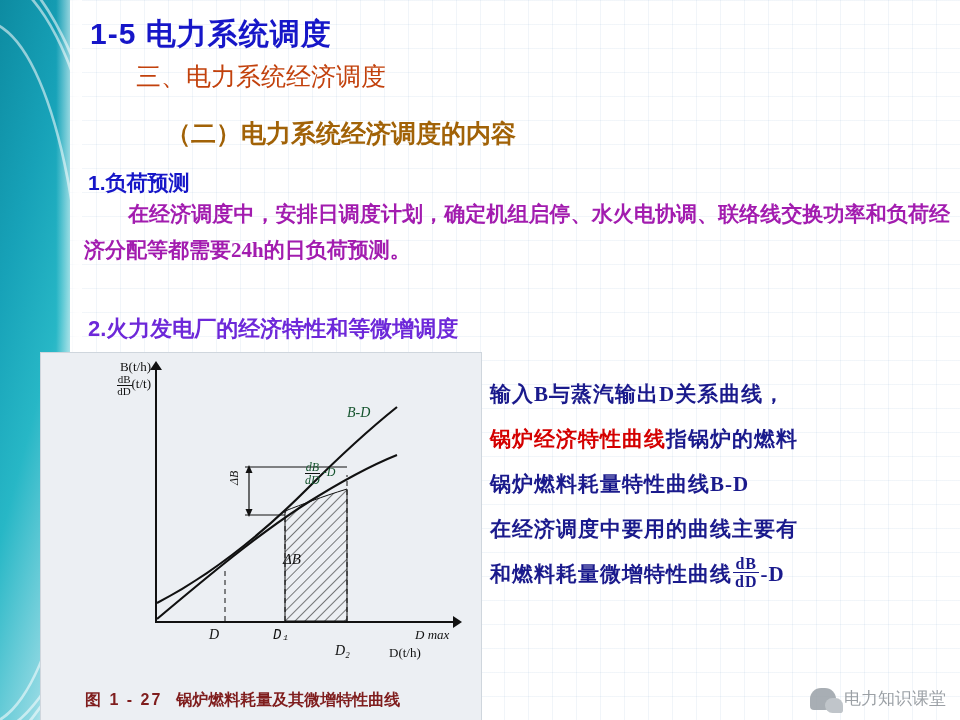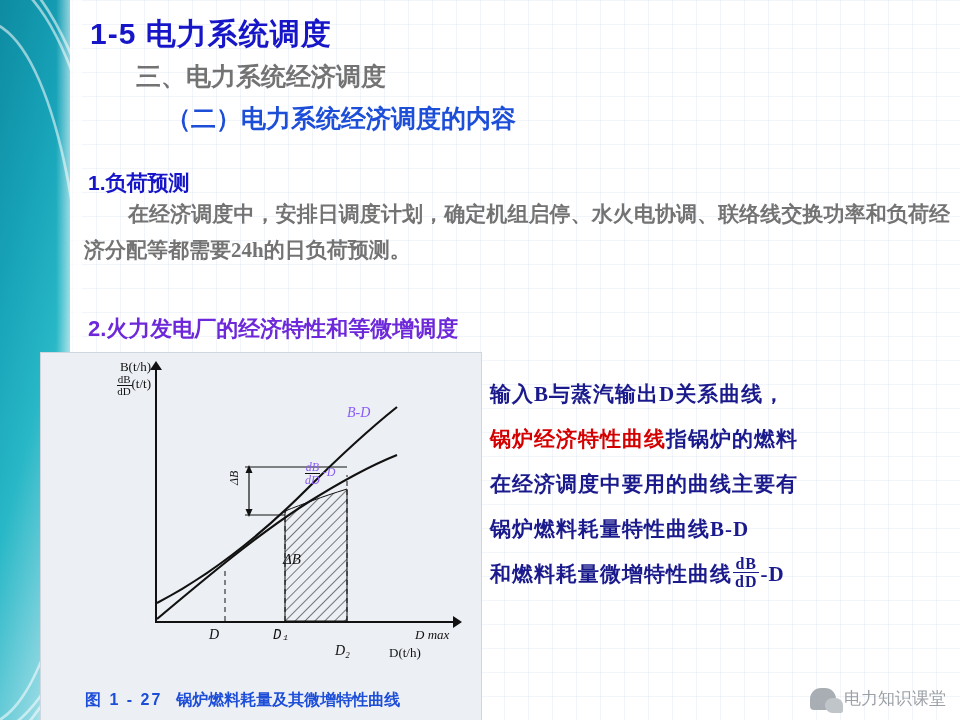--- a/index.html
+++ b/index.html
@@ -66,32 +66,32 @@
     font-weight: bold;
     font-size: 30px;
     color: #1616c8;
     letter-spacing: 1px;
     white-space: nowrap;
   }
   .title2 {
     position: absolute;
     left: 58px; top: 60px;
     font-family: "Liberation Sans", sans-serif;
-    font-weight: bold;
+    font-weight: normal;
     font-size: 25px;
-    color: #737373;
+    color: #c2410c;
     white-space: nowrap;
   }
   .title3 {
     position: absolute;
-    left: 88px; top: 102px;
+    left: 88px; top: 117px;
     font-family: "Liberation Sans", sans-serif;
     font-weight: bold;
     font-size: 25px;
-    color: #1d4ed8;
+    color: #a16207;
     white-space: nowrap;
   }
   .sec1 {
     position: absolute;
     left: 10px; top: 169px;
     font-family: "Liberation Sans", sans-serif;
     font-weight: bold;
     font-size: 21px;
     color: #1616c8;
     white-space: nowrap;
@@ -106,21 +106,21 @@
     white-space: nowrap;
   }
   .para {
     position: absolute;
     left: 6px; top: 196px;
     width: 866px;
     font-family: "Liberation Serif", serif;
     font-weight: bold;
     font-size: 21px;
     line-height: 36px;
-    color: #737373;
+    color: #a21caf;
     text-indent: 44px;
     text-align: justify;
   }
 
   
   .figure {
     position: absolute;
     left: -38px; top: 352px;
     width: 440px; height: 368px;
     background: #eceff3;
@@ -175,21 +175,21 @@
     left: 292px; top: 282px;
     font-family: "Liberation Serif", serif;
     font-size: 13px;
     color: #111;
   }
   .curve-label {
     position: absolute;
     font-family: "Liberation Serif", serif;
     font-style: italic;
     font-size: 14px;
-    color: #8b5cf6;
+    color: #14532d;
     white-space: nowrap;
   }
   .cl-bd { left: 250px; top: 42px; }
   .cl-dbd {
     left: 208px; top: 98px;
     font-size: 12px;
     text-align: center;
     line-height: 12px;
   }
   .cl-dbd .frac { display: inline-block; vertical-align: middle; text-align: center; }
@@ -224,21 +224,21 @@
     font-style: italic;
     font-size: 15px;
     color: #111;
   }
   .fig-caption {
     position: absolute;
     left: 44px; bottom: 10px;
     font-family: "Liberation Sans", sans-serif;
     font-weight: bold;
     font-size: 16px;
-    color: #1d4ed8;
+    color: #7f1d1d;
     white-space: nowrap;
   }
   .fig-caption .num { letter-spacing: 2px; margin-right: 14px; }
 
   
   .right-text {
     position: absolute;
     left: 412px; top: 372px;
     width: 462px;
     font-family: "Liberation Serif", serif;
@@ -374,22 +374,22 @@
       </div>
 
       <div class="fig-caption">
         <span class="num">图 1 - 27</span><span>锅炉燃料耗量及其微增特性曲线</span>
       </div>
     </div>
 
     <div class="right-text">
       <span class="rl">输入B与蒸汽输出D关系曲线，</span>
       <span class="rl"><span class="hl-red">锅炉</span><span class="hl-red">经济特性曲线</span><span>指锅炉的燃料</span></span>
+      <span class="rl">锅炉燃料耗量特性曲线B-D</span>
       <span class="rl">在经济调度中要用的曲线主要有</span>
-      <span class="rl">锅炉燃料耗量特性曲线B-D</span>
       <span class="rl"><span>和燃料耗量微增特性曲线</span><span class="frac-inline"><span class="num">dB</span><span class="den">dD</span></span><span>-D</span></span>
     </div>
 
     <div class="badge">
       <span class="wx"></span>
       <span>电力知识课堂</span>
     </div>
 
   </div>
 </div>

